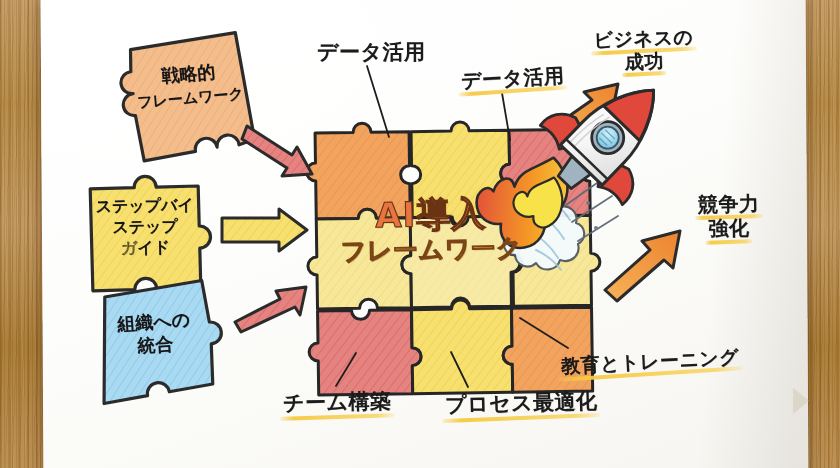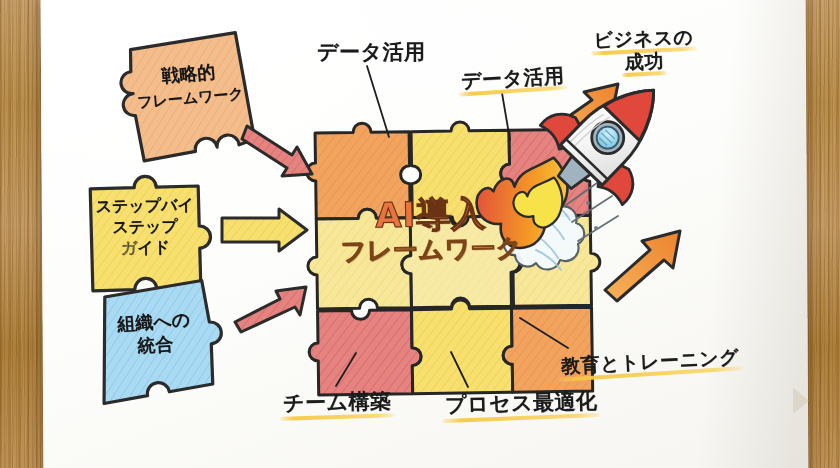--- a/index.html
+++ b/index.html
@@ -347,14 +347,18 @@
     <span class="hl">プロセス最適化</span>
   </div>
   <div class="lbl l-edu">
     <span class="hl">教育とトレーニング</span>
   </div>
 
   <div class="lbl l-biz">
     <span class="hl">ビジネスの</span><br>
     <span class="hl">成功</span>
   </div>
+  <div class="lbl l-comp">
+    <span class="hl">競争力</span><br>
+    <span class="hl">強化</span>
+  </div>
 
 </div>
 
 </body></html>

